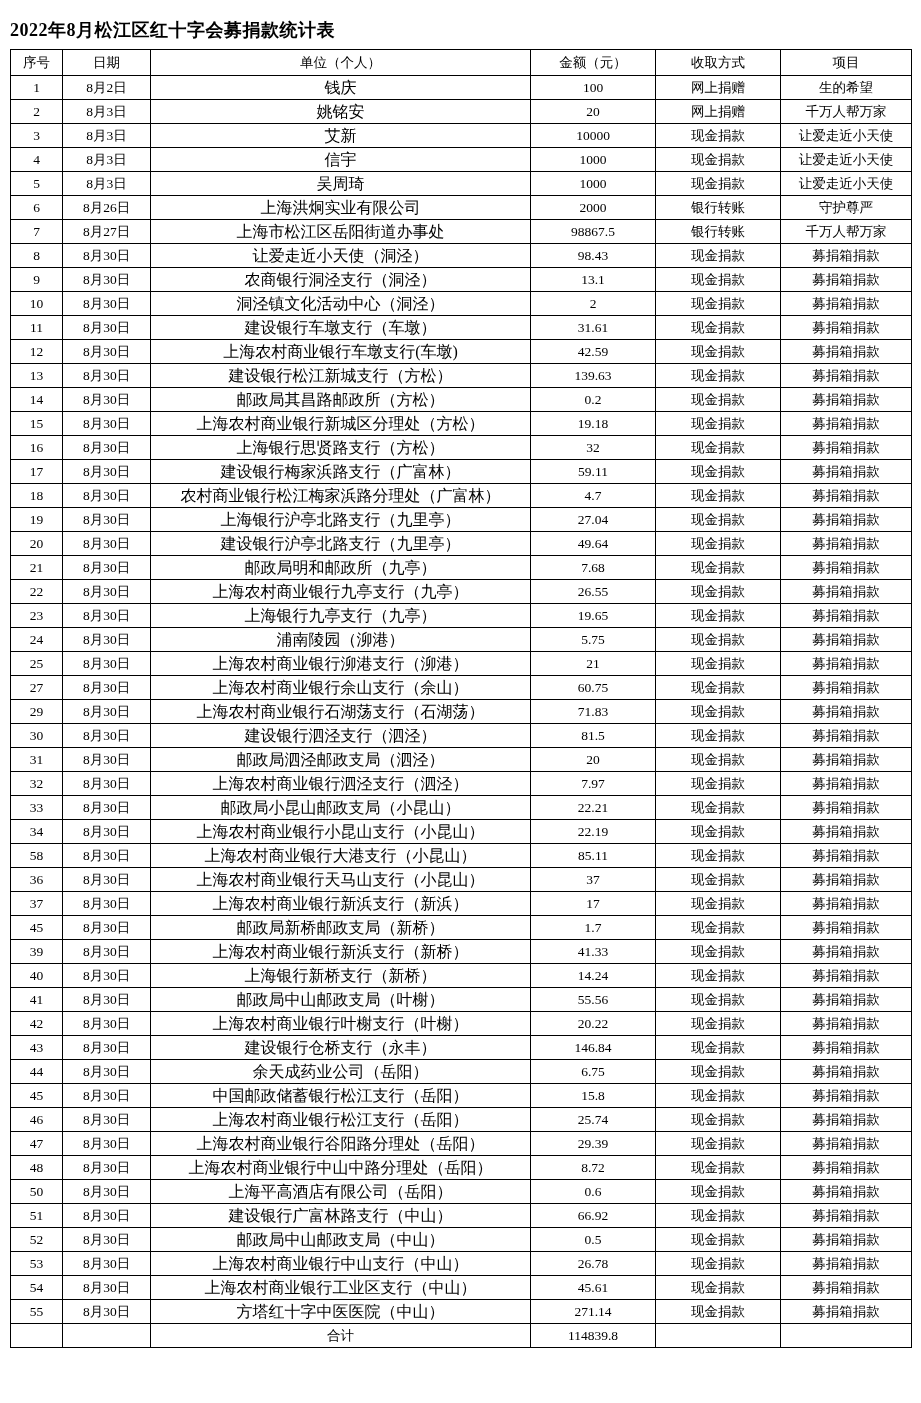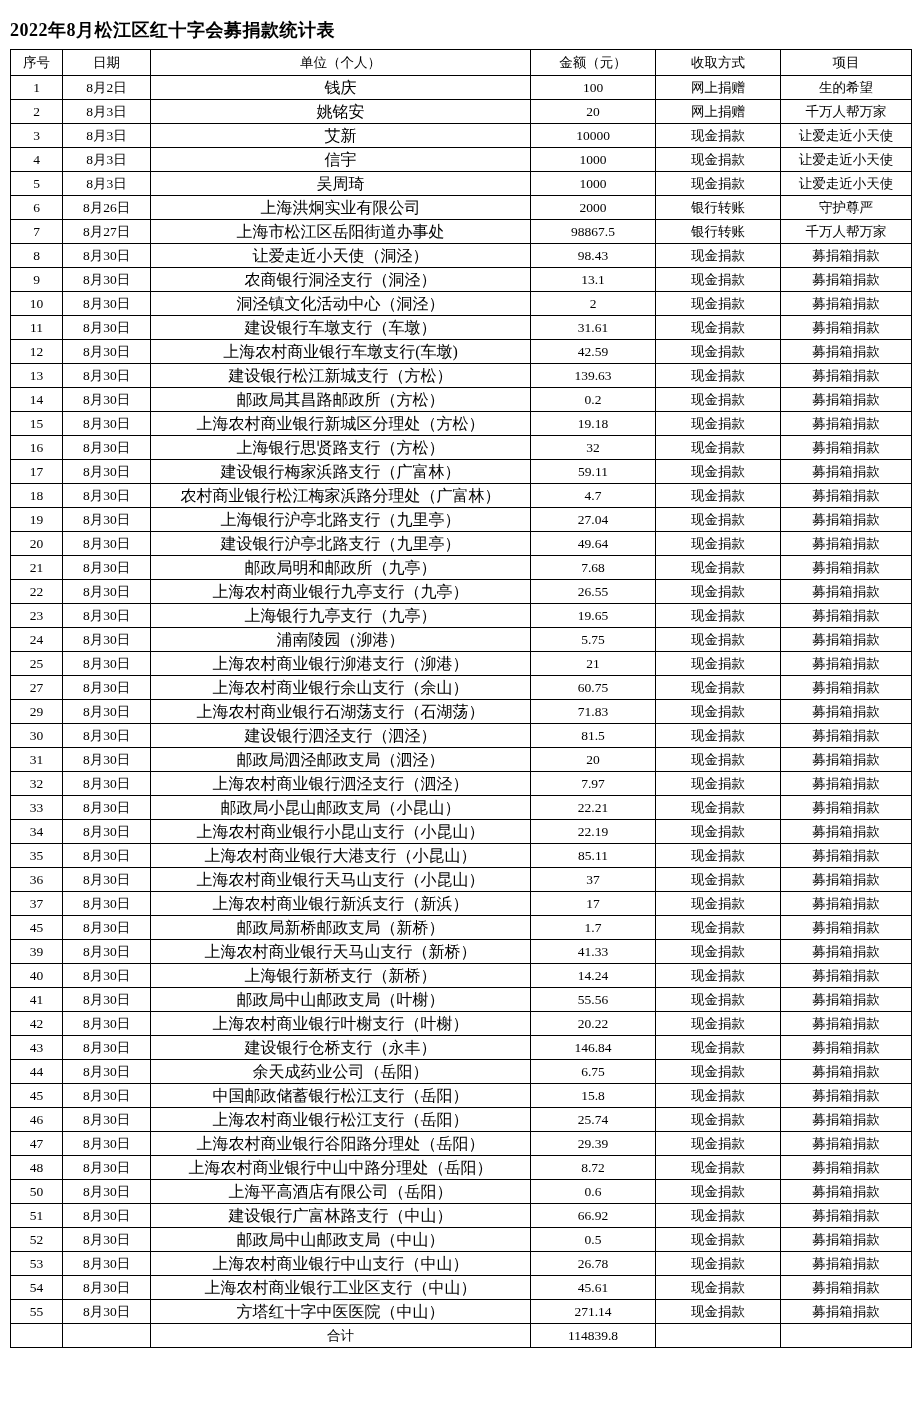--- a/index.html
+++ b/index.html
@@ -338,21 +338,21 @@
         </tr>
         <tr>
           <td>34</td>
           <td>8月30日</td>
           <td class="unit-cell">上海农村商业银行小昆山支行（小昆山）</td>
           <td>22.19</td>
           <td>现金捐款</td>
           <td>募捐箱捐款</td>
         </tr>
         <tr>
-          <td>35</td>
+          <td>58</td>
           <td>8月30日</td>
           <td class="unit-cell">上海农村商业银行大港支行（小昆山）</td>
           <td>85.11</td>
           <td>现金捐款</td>
           <td>募捐箱捐款</td>
         </tr>
         <tr>
           <td>36</td>
           <td>8月30日</td>
           <td class="unit-cell">上海农村商业银行天马山支行（小昆山）</td>
@@ -372,21 +372,21 @@
           <td>45</td>
           <td>8月30日</td>
           <td class="unit-cell">邮政局新桥邮政支局（新桥）</td>
           <td>1.7</td>
           <td>现金捐款</td>
           <td>募捐箱捐款</td>
         </tr>
         <tr>
           <td>39</td>
           <td>8月30日</td>
-          <td class="unit-cell">上海农村商业银行天马山支行（新桥）</td>
+          <td class="unit-cell">上海农村商业银行新浜支行（新桥）</td>
           <td>41.33</td>
           <td>现金捐款</td>
           <td>募捐箱捐款</td>
         </tr>
         <tr>
           <td>40</td>
           <td>8月30日</td>
           <td class="unit-cell">上海银行新桥支行（新桥）</td>
           <td>14.24</td>
           <td>现金捐款</td>

